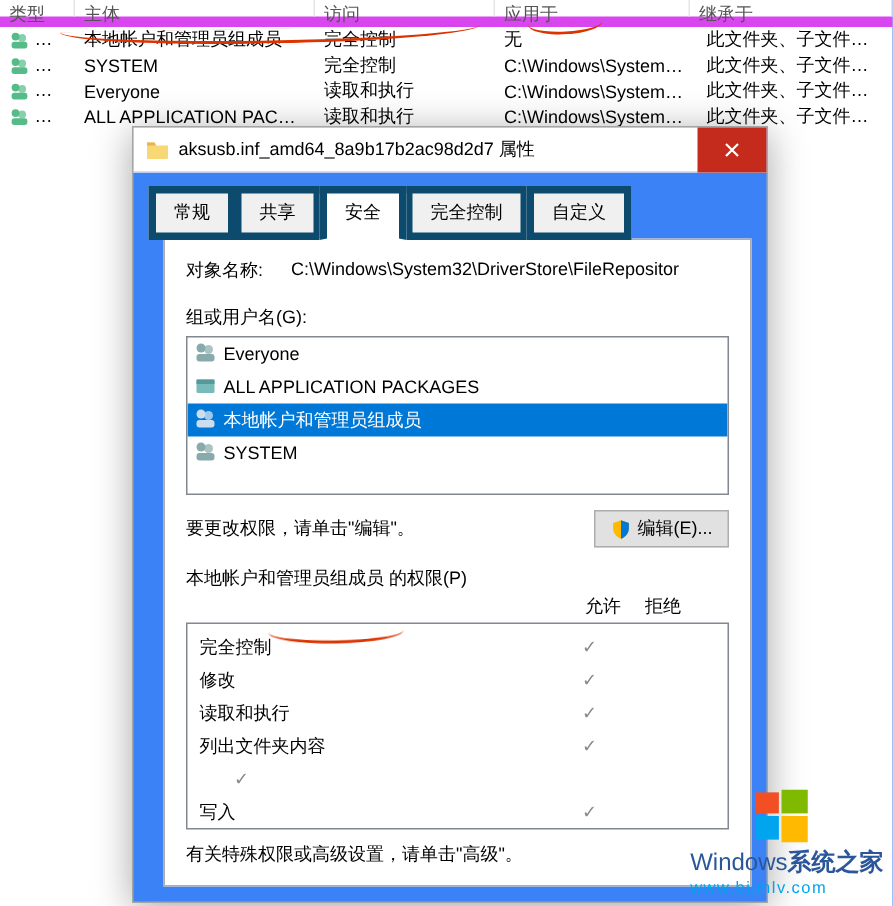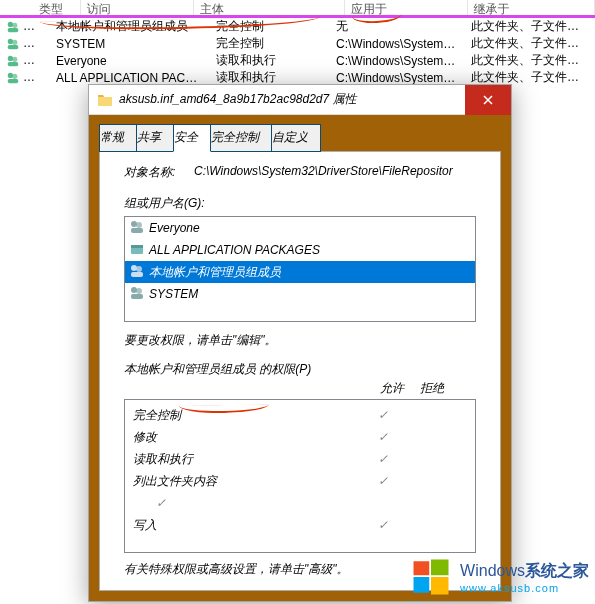--- a/index.html
+++ b/index.html
@@ -1,44 +1,44 @@
 <!DOCTYPE html>
 <html><head>
 <meta charset="utf-8">
 <style>
   * { box-sizing: border-box; font-family: "Microsoft YaHei", "Segoe UI", Tahoma, sans-serif; }
   body { margin: 0; width: 595px; height: 604px; background: #fff; overflow: hidden; position: relative; font-size: 12px; color: #000; }
 
   
   .bg-table { position: absolute; left: 0; top: 0; width: 595px; }
-  .bg-head { display: flex; border-bottom: 3px solid #d946ef; color: #333; height: 18px; padding-left: 33px; }
+  .bg-head { display: flex; border-bottom: 7px solid #d946ef; color: #333; height: 18px; }
   .bg-head .col { padding: 1px 6px; border-right: 1px solid #e5e5e5; font-size: 12px; color: #555; }
   .bg-row { display: flex; height: 17px; align-items: center; }
   .bg-row .col { padding: 0 6px; font-size: 12px; white-space: nowrap; overflow: hidden; text-overflow: ellipsis; }
   .user-icon-sm { width: 14px; height: 14px; display: inline-block; vertical-align: middle; margin-right: 3px; }
   .c-type { width: 50px; }
   .c-princ { width: 160px; }
   .c-access { width: 120px; }
   .c-inh { width: 135px; }
   .c-apply { width: 130px; }
   .red-mark1 { position:absolute; left:40px; top:19px; width:280px; height:10px; border-bottom:2px solid #d30; border-radius:0 0 50% 50%/0 0 100% 100%; transform:rotate(-1deg); pointer-events:none;}
   .red-mark2 { position:absolute; left:352px; top:15px; width:50px; height:8px; border-bottom:2px solid #d30; border-radius:0 0 50% 50%/0 0 100% 100%; transform:rotate(-3deg); pointer-events:none;}
 
   
-  .dlg { position: absolute; left: 88px; top: 84px; width: 424px; height: 518px; border: 1px solid #a5a5a5; background: #a16207; box-shadow: 0 4px 24px rgba(0,0,0,.35); display:flex; flex-direction:column;font-style:italic;}
+  .dlg { position: absolute; left: 88px; top: 84px; width: 424px; height: 518px; border: 1px solid #a5a5a5; background: #3b82f6; box-shadow: 0 4px 24px rgba(0,0,0,.35); display:flex; flex-direction:column;}
   .titlebar { height: 30px; background: #fff; display: flex; align-items: center; padding-left: 8px; border-bottom:1px solid #dcdcdc;}
   .folder-icon { width:16px; height:16px; margin-right:6px;}
   .title-txt { font-size: 12px; flex:1; white-space:nowrap; overflow:hidden; text-overflow:ellipsis;}
   .close-btn { width:46px; height:30px; background:#c42b1c; color:#fff; display:flex; align-items:center; justify-content:center; font-size:14px; }
 
   
   .tabs { display:flex; margin:8px 10px 0 10px; }
-  .tab { padding:4px 12px 5px 0; border:1px solid #0c4a6e; background:#f0f0f0; margin-right:-1px; font-size:12px; position:relative; top:1px;}
+  .tab { padding:4px 12px 5px 12px; border:5px solid #0c4a6e; background:#f0f0f0; margin-right:-1px; font-size:12px; position:relative; top:1px;}
   .tab.active { background:#fff; border-bottom:1px solid #fff; z-index:2;}
-  .tab-panel { margin:0 10px 10px 10px; border:1px solid #adadad; background:#fff; flex:1; padding:12px 24px; display:flex; flex-direction:column; overflow:hidden;}
+  .tab-panel { margin:0 10px 10px 20px; border:1px solid #adadad; background:#fff; flex:1; padding:12px 14px; display:flex; flex-direction:column; overflow:hidden;}
 
   .row-obj { display:flex; font-size:12px; margin-bottom:14px;}
   .row-obj .lbl { width:70px;}
   .row-obj .val { flex:1; white-space:nowrap; overflow:hidden; text-overflow:ellipsis;}
 
   .grp-label { font-size:12px; margin-bottom:4px;}
   .listbox { border:1px solid #828790; height:106px; overflow:auto; background:#fff;}
   .li { display:flex; align-items:center; height:22px; padding:0 4px;}
   .li.selected { background:#0078d7; color:#fff;}
   .li .uic { width:20px;}
@@ -56,34 +56,34 @@
   .perm-list { border:1px solid #828790; margin-top:2px; flex:1; overflow:auto; padding:4px 0;}
   .perm-item { display:flex; align-items:center; height:22px; padding:0 8px; font-size:12px;}
   .perm-item .pn { flex:1;}
   .perm-item .chk { width:56px; text-align:center; color:#888;}
   .perm-item .chk2 { width:56px;}
   .red-mark3 { position:absolute; margin-top:-2px; margin-left:-2px; width:90px; height:8px; border-bottom:2px solid #d30; border-radius:0 0 50% 50%/0 0 100% 100%; transform:rotate(-1deg); pointer-events:none;}
 
   .adv-row { margin-top:8px; font-size:12px;}
 
   
-  .wm { position:absolute; right:6px; bottom:6px; display:flex; align-items:center; }
+  .wm { position:absolute; right:6px; bottom:6px; display:flex; align-items:center;flex-direction:column; }
   .wm-logo { width:42px; height:42px; margin-right:8px;}
   .wm-txt1 { font-size:16px; color:#2b579a; font-weight:400;}
   .wm-txt1 b { color:#2b579a; font-weight:600;}
   .wm-txt2 { font-size:11px; color:#00a4ef; letter-spacing:1px; }
 </style>
 </head>
 <body>
 
 <div class="bg-table">
   <div class="bg-head">
     <div class="col c-type">类型</div>
+    <div class="col c-princ">主体</div>
     <div class="col c-access">访问</div>
-    <div class="col c-princ">主体</div>
     <div class="col c-apply">应用于</div>
     <div class="col c-inh">继承于</div>
   </div>
   <div class="bg-row">
     <div class="col c-type"><svg class="user-icon-sm" viewBox="0 0 16 16">
           <circle cx="5" cy="5" r="3" fill="#5b8"></circle>
           <circle cx="10" cy="6" r="3" fill="#5b8" opacity=".7"></circle>
           <rect x="2" y="9" width="12" height="5" rx="2" fill="#5b8"></rect>
         </svg><span>允许</span></div>
     <div class="col c-princ">本地帐户和管理员组成员</div>
@@ -186,20 +186,27 @@
               <circle cx="5" cy="5" r="3" fill="#8aa"></circle>
               <circle cx="10" cy="6" r="3" fill="#8aa" opacity=".7"></circle>
               <rect x="2" y="9" width="12" height="5" rx="2" fill="#8aa"></rect>
             </svg></span>
         <span>SYSTEM</span>
       </div>
     </div>
 
     <div class="edit-row">
       <div class="txt">要更改权限，请单击"编辑"。</div>
+      <div class="btn">
+        <svg class="shield" viewBox="0 0 16 16">
+            <path d="M8 1l6 2v4c0 4-3 7-6 8-3-1-6-4-6-8V3z" fill="#ffb900"></path>
+            <path d="M8 1l6 2v4c0 4-3 7-6 8z" fill="#0078d7"></path>
+          </svg>
+        <span>编辑(E)...</span>
+      </div>
     </div>
 
     <div class="perm-label">本地帐户和管理员组成员 的权限(P)</div>
     <div class="perm-head">
       <div class="ph1"></div>
       <div class="ph2">允许</div>
       <div class="ph3">拒绝</div>
     </div>
     <div class="perm-list">
       <div class="perm-item">
@@ -239,15 +246,15 @@
 
 <div class="wm">
   <svg class="wm-logo" viewBox="0 0 48 48">
     <rect x="4" y="6" width="18" height="16" fill="#f25022"></rect>
     <rect x="24" y="4" width="20" height="18" fill="#7fba00"></rect>
     <rect x="4" y="24" width="18" height="18" fill="#00a4ef"></rect>
     <rect x="24" y="24" width="20" height="20" fill="#ffb900"></rect>
   </svg>
   <div>
     <div class="wm-txt1"><span>Windows</span><b>系统之家</b></div>
-    <div class="wm-txt2">www.aksusb.com</div>
+    <div class="wm-txt2">www.bjjmlv.com</div>
   </div>
 </div>
 
 </body></html>

